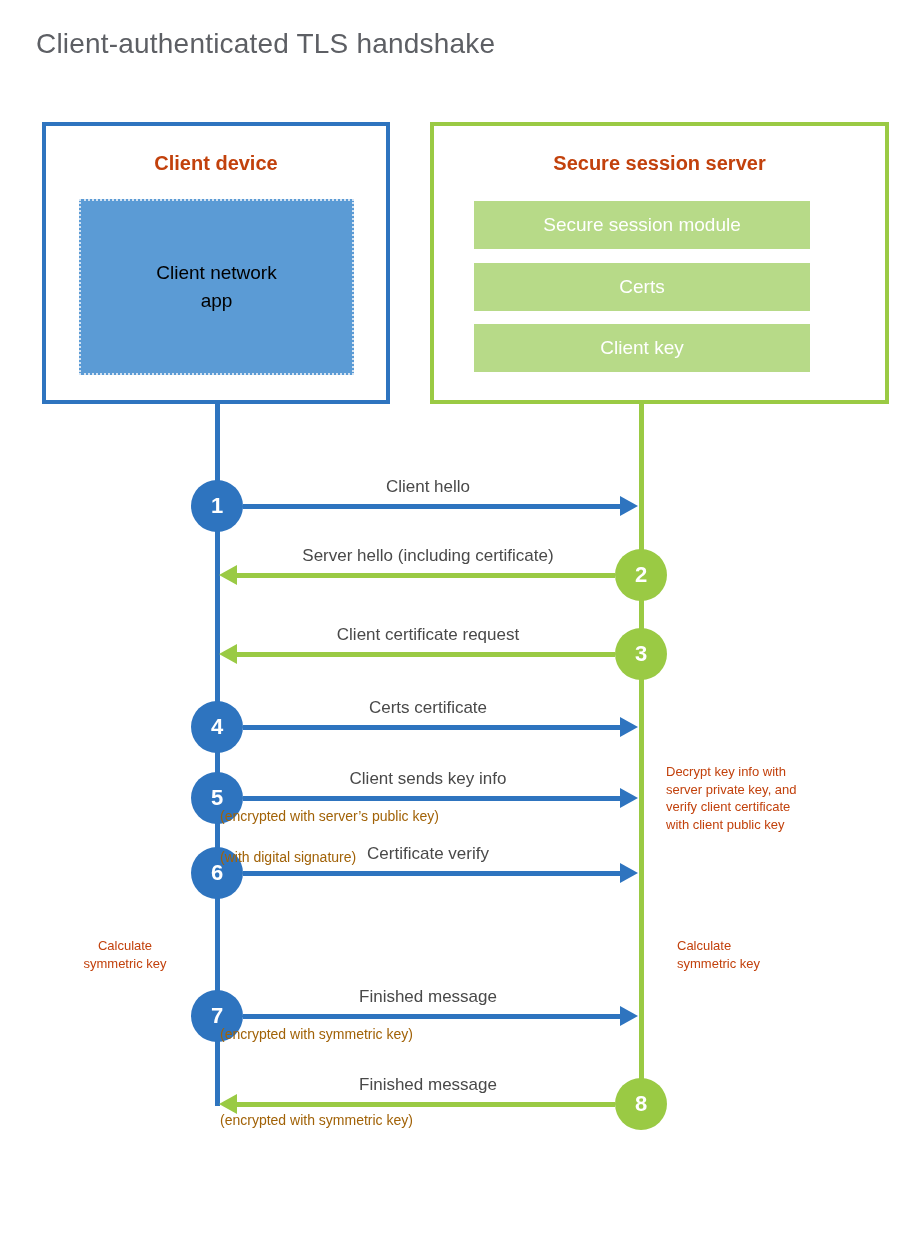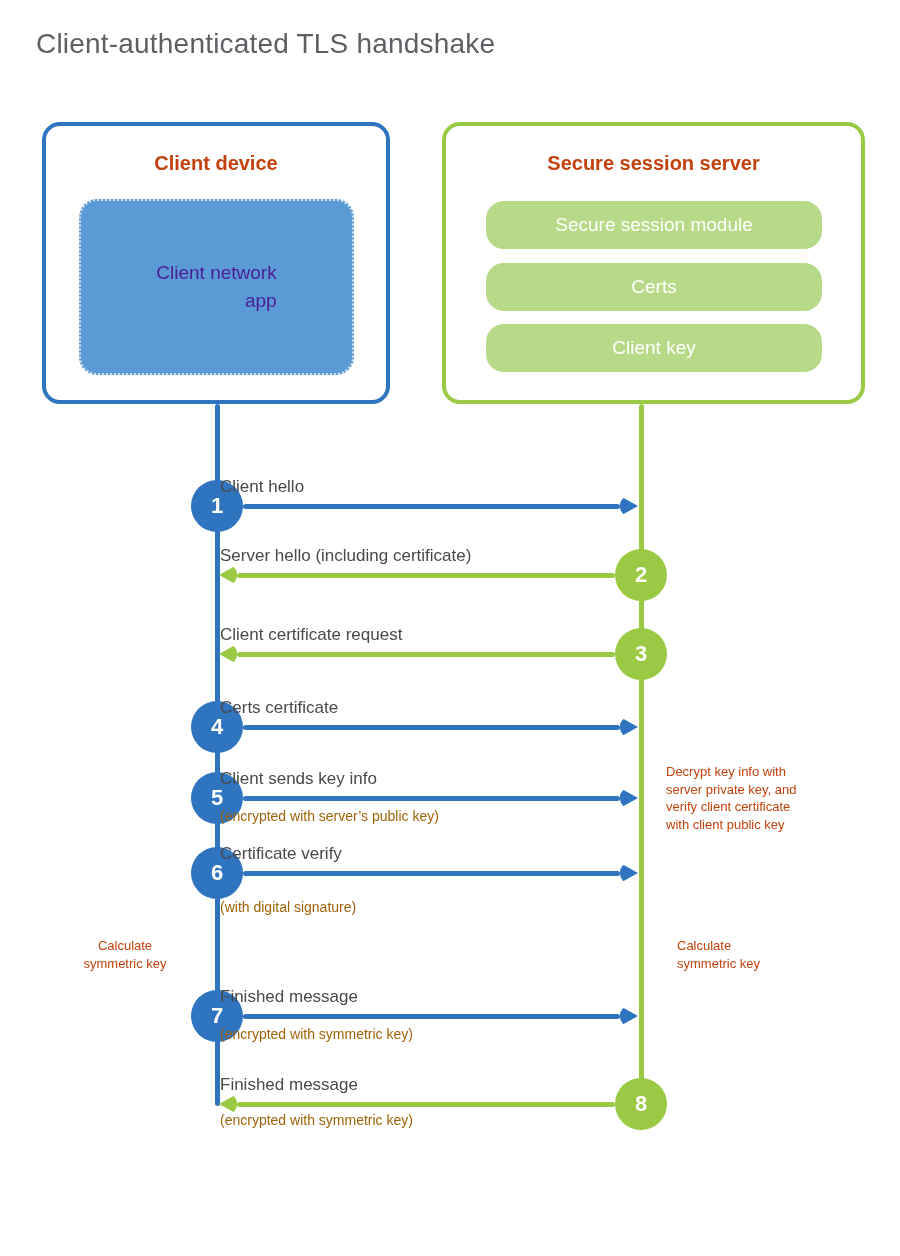--- a/index.html
+++ b/index.html
@@ -1,38 +1,38 @@
 <!DOCTYPE html>
 <html><head>
 <meta charset="utf-8">
 <style>
-  * { margin:0; padding:0; box-sizing:border-box;border-radius:18px; }
+  * { margin:0; padding:0; box-sizing:border-box; }
   html,body { background:#ffffff; }
   body { font-family:"Liberation Sans", sans-serif; }
   .canvas {
     position:relative; width:900px; height:1256px; background:#ffffff;
     overflow:hidden; margin:0 auto;
   }
   .page-title {
     position:absolute; left:36px; top:28px;
     font-size:28px; font-weight:300; color:#5d5f64; letter-spacing:0.2px;
   }
   
   .entity-box { position:absolute; background:#ffffff; }
   .client-box { left:42px; top:122px; width:348px; height:282px; border:4px solid #2e74bf; }
-  .server-box { left:430px; top:122px; width:423px; height:282px; border:4px solid #9aca44;margin-left:12px; }
+  .server-box { left:430px; top:122px; width:459px; height:282px; border:4px solid #9aca44; }
   .entity-title {
     position:absolute; left:0; right:0; top:26px; text-align:center;
     font-size:20px; font-weight:700; color:#c2410c;
   }
   .client-app {
     position:absolute; left:33px; top:73px; width:275px; height:176px;
     background:#5b9bd5; border:2px dotted #d4e3f2;
     display:flex; align-items:center; justify-content:center;
-    color:#4c1d95; font-size:19px; text-align:right; white-space:pre-line; line-height:1.45;
+    color:#000000; font-size:19px; text-align:center; white-space:pre-line; line-height:1.45;
   }
   .server-module {
     position:absolute; left:40px; width:336px; height:48px;
     background:#b7da88;
     display:flex; align-items:center; justify-content:center;
     color:#ffffff; font-size:19px;
   }
   .mod-0 { top:75px; } .mod-1 { top:137px; } .mod-2 { top:198px; }
   
   .vline { position:absolute; width:5px; }
@@ -46,21 +46,21 @@
   }
   .circle-blue { background:#2e74bf; left:191px; }
   .circle-green { background:#9aca44; left:615px; }
   .hline { position:absolute; height:5px; }
   .hline-blue { background:#2e74bf; left:243px; width:377px; }
   .hline-green { background:#9aca44; left:237px; width:378px; }
   .head { position:absolute; width:0; height:0; border-top:10px solid transparent; border-bottom:10px solid transparent; }
   .head-right { left:620px; border-left:18px solid #2e74bf; }
   .head-left { left:219px; border-right:18px solid #9aca44; }
   .msg-label {
-    position:absolute; left:220px; width:416px; text-align:left;
+    position:absolute; left:220px; width:416px; text-align:center;
     font-size:17px; color:#494949; line-height:20px;
   }
   .msg-sub {
     position:absolute; left:220px; width:416px; text-align:left;
     font-size:14px; color:#a16207;
   }
   
   .side-note {
     position:absolute; font-size:13px; color:#c2410c;
     line-height:17.5px; white-space:pre-line;
@@ -126,21 +126,21 @@
     <div class="head head-right" style="top:788px"></div>
     <div class="msg-label" style="top:769px">Client sends key info</div>
     <div class="msg-sub" style="top:808px">(encrypted with server’s public key)</div>
   </div>
 
   <div>
     <div class="circle circle-blue" style="top:847px">6</div>
     <div class="hline hline-blue" style="top:871px"></div>
     <div class="head head-right" style="top:863px"></div>
     <div class="msg-label" style="top:844px">Certificate verify</div>
-    <div class="msg-sub" style="top:899px">(with digital signature)</div>
+    <div class="msg-sub" style="top:849px">(with digital signature)</div>
   </div>
 
   <div class="side-note note-decrypt">Decrypt key info with
 server private key, and
 verify client certificate
 with client public key</div>
   <div class="side-note note-calc-left">Calculate
 symmetric key</div>
   <div class="side-note note-calc-right">Calculate
 symmetric key</div>

